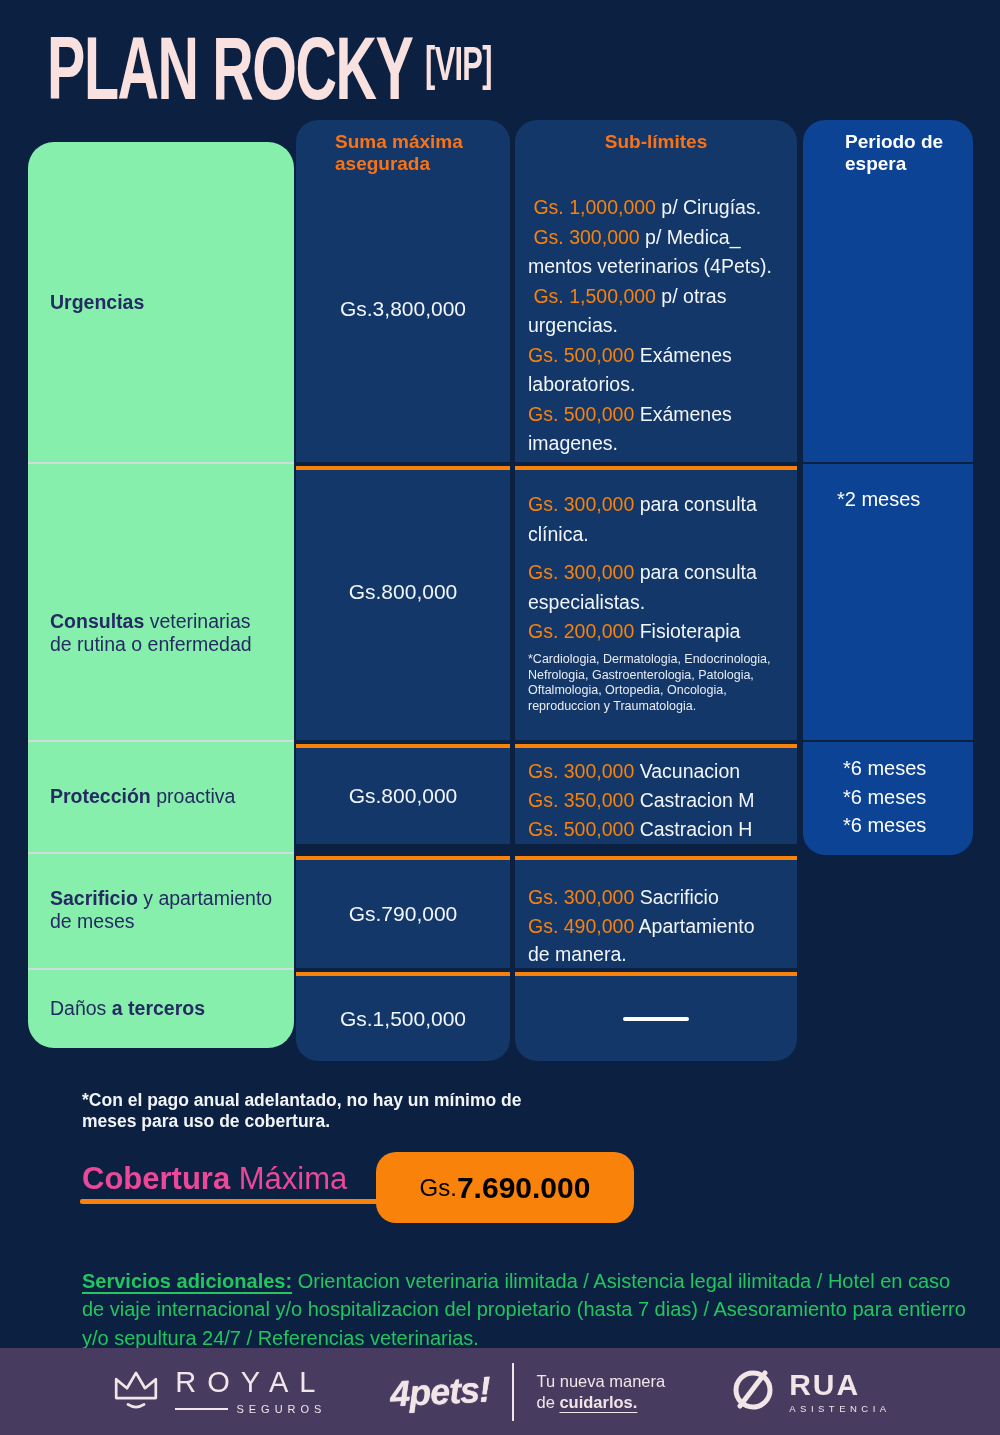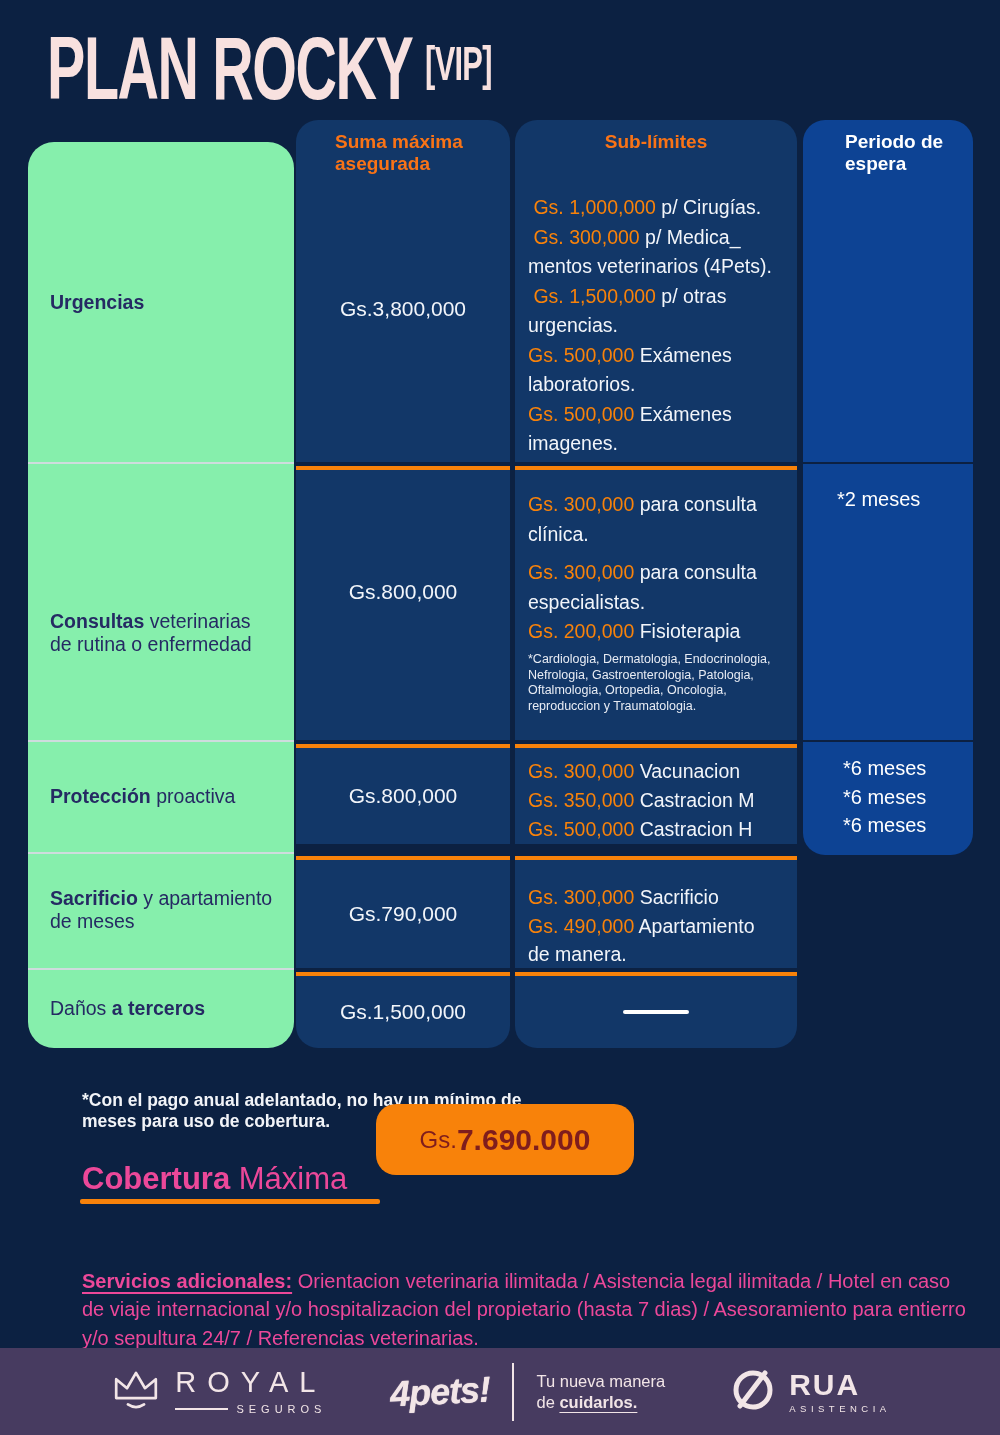--- a/index.html
+++ b/index.html
@@ -38,21 +38,21 @@
   .cell{
     position:absolute;background:#123768;box-sizing:border-box;
   }
   .cell.bt{border-top:4px solid #f8820a;}
   .suma{left:296px;width:214px;}
   .sub{left:515px;width:282px;}
   .c1{top:120px;height:342px;border-radius:22px 22px 0 0;}
   .c2{top:466px;height:274px;}
   .c3{top:744px;height:100px;}
   .c4{top:856px;height:112px;}
-  .c5{top:972px;height:76px;border-radius:0 0 22px 22px;display:flex;align-items:center;justify-content:center;}
+  .c5{top:972px;height:89px;border-radius:0 0 22px 22px;display:flex;align-items:center;justify-content:center;}
 
   .col-header{position:absolute;top:11px;font-size:19px;font-weight:700;line-height:1.16;color:#f97316;}
   .suma-header{left:39px;right:8px;}
   .sub-header{left:0;right:0;text-align:center;}
   .periodo-header{left:42px;right:6px;color:#ffffff;}
 
   .suma-value{
     position:absolute;left:0;right:0;text-align:center;
     color:#f2f5fa;font-size:21px;line-height:1.2;
   }
@@ -95,29 +95,29 @@
     position:absolute;left:82px;top:1090px;color:#f2f4f8;
     font-size:17.5px;font-weight:700;line-height:1.2;
   }
   .cobertura-label{
     position:absolute;left:82px;top:1163px;color:#ec4899;font-size:31px;line-height:1;white-space:nowrap;
   }
   .cobertura-underline{
     position:absolute;left:80px;top:1199px;width:300px;height:5px;background:#f8820a;border-radius:2px;
   }
   .cobertura-badge{
-    position:absolute;left:376px;top:1104px;width:258px;height:71px;
+    position:absolute;left:376px;top:1152px;width:258px;height:71px;
     background:#f8820a;border-radius:20px;
     display:flex;align-items:center;justify-content:center;
-    color:#7f1d1d;font-size:24px;text-align:right;
+    color:#000000;font-size:24px;text-align:right;
   }
   .cobertura-badge .seg-b{font-size:30px;}
   .servicios{
     position:absolute;left:82px;top:1247px;width:886px;
-    color:#ec4899;font-size:20px;line-height:1.42;
+    color:#22c55e;font-size:20px;line-height:1.42;
   }
 
   
   .footer-bar{
     position:absolute;left:0;top:1348px;width:1000px;height:87px;
     background:#473b60;display:flex;align-items:center;justify-content:center;gap:64px;
     color:#f2e5e7;
   }
   .logo-group{display:flex;align-items:center;gap:12px;}
   .royal-text{display:flex;flex-direction:column;}

